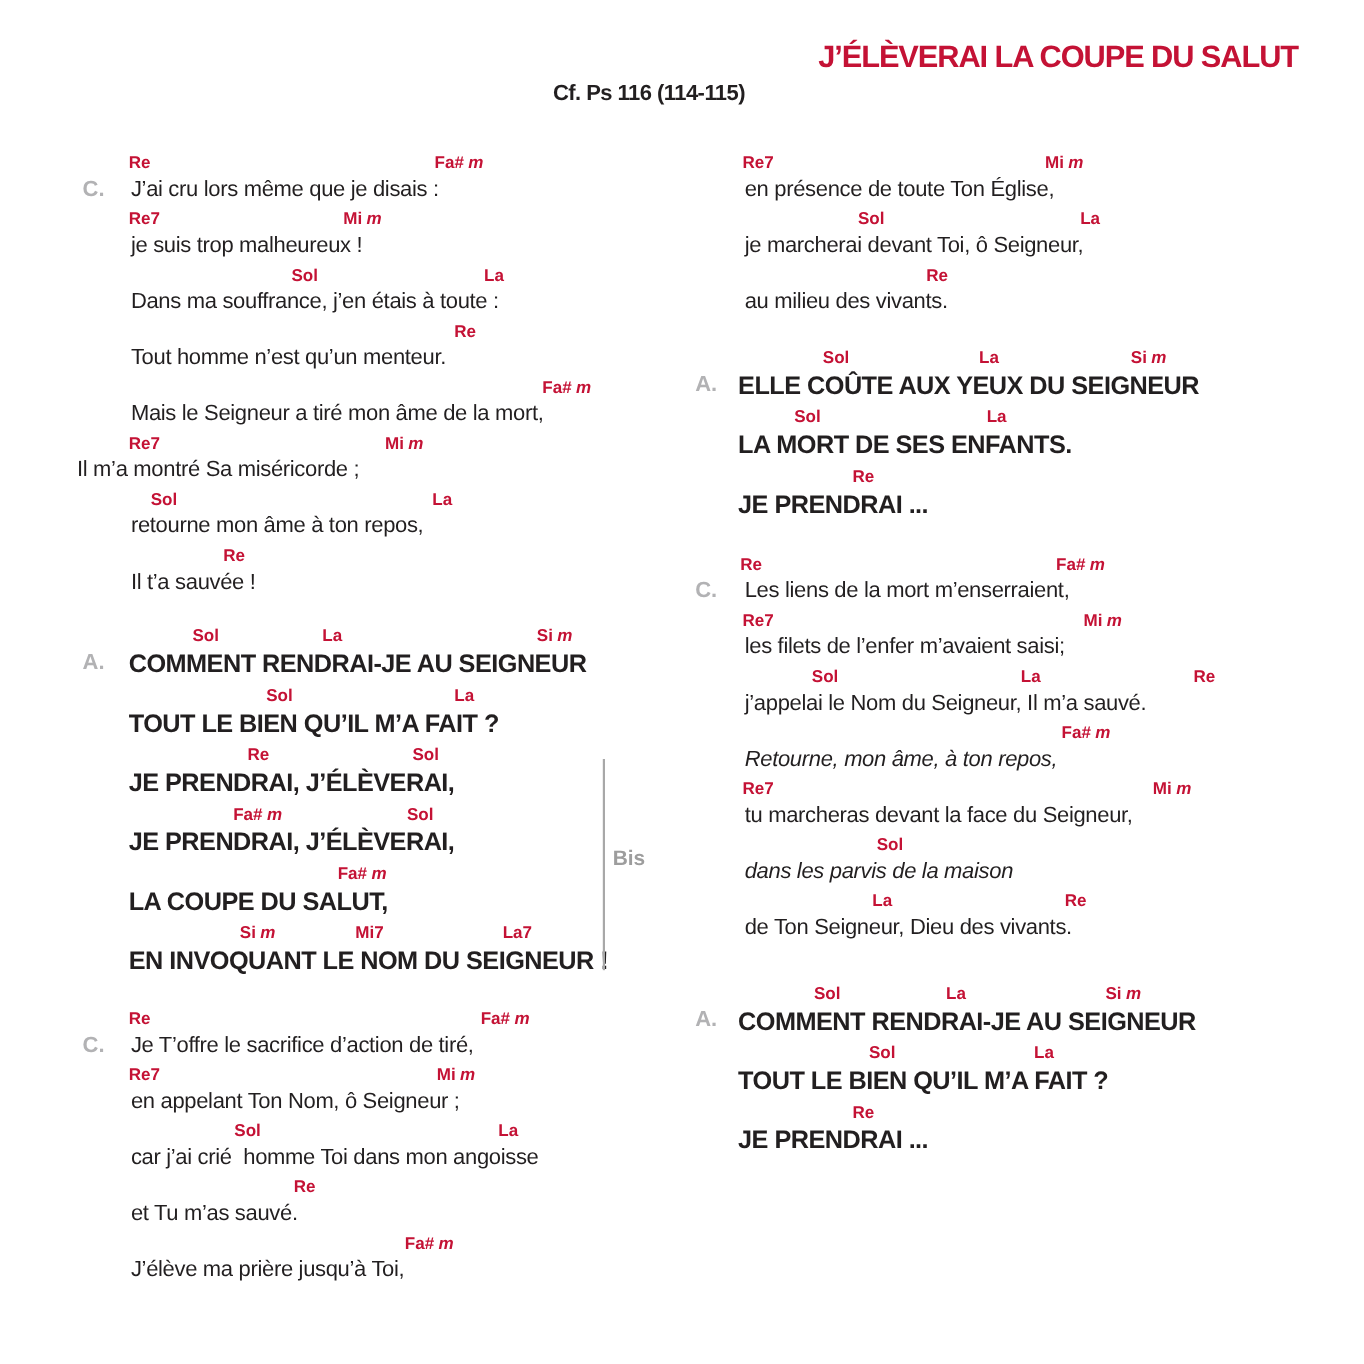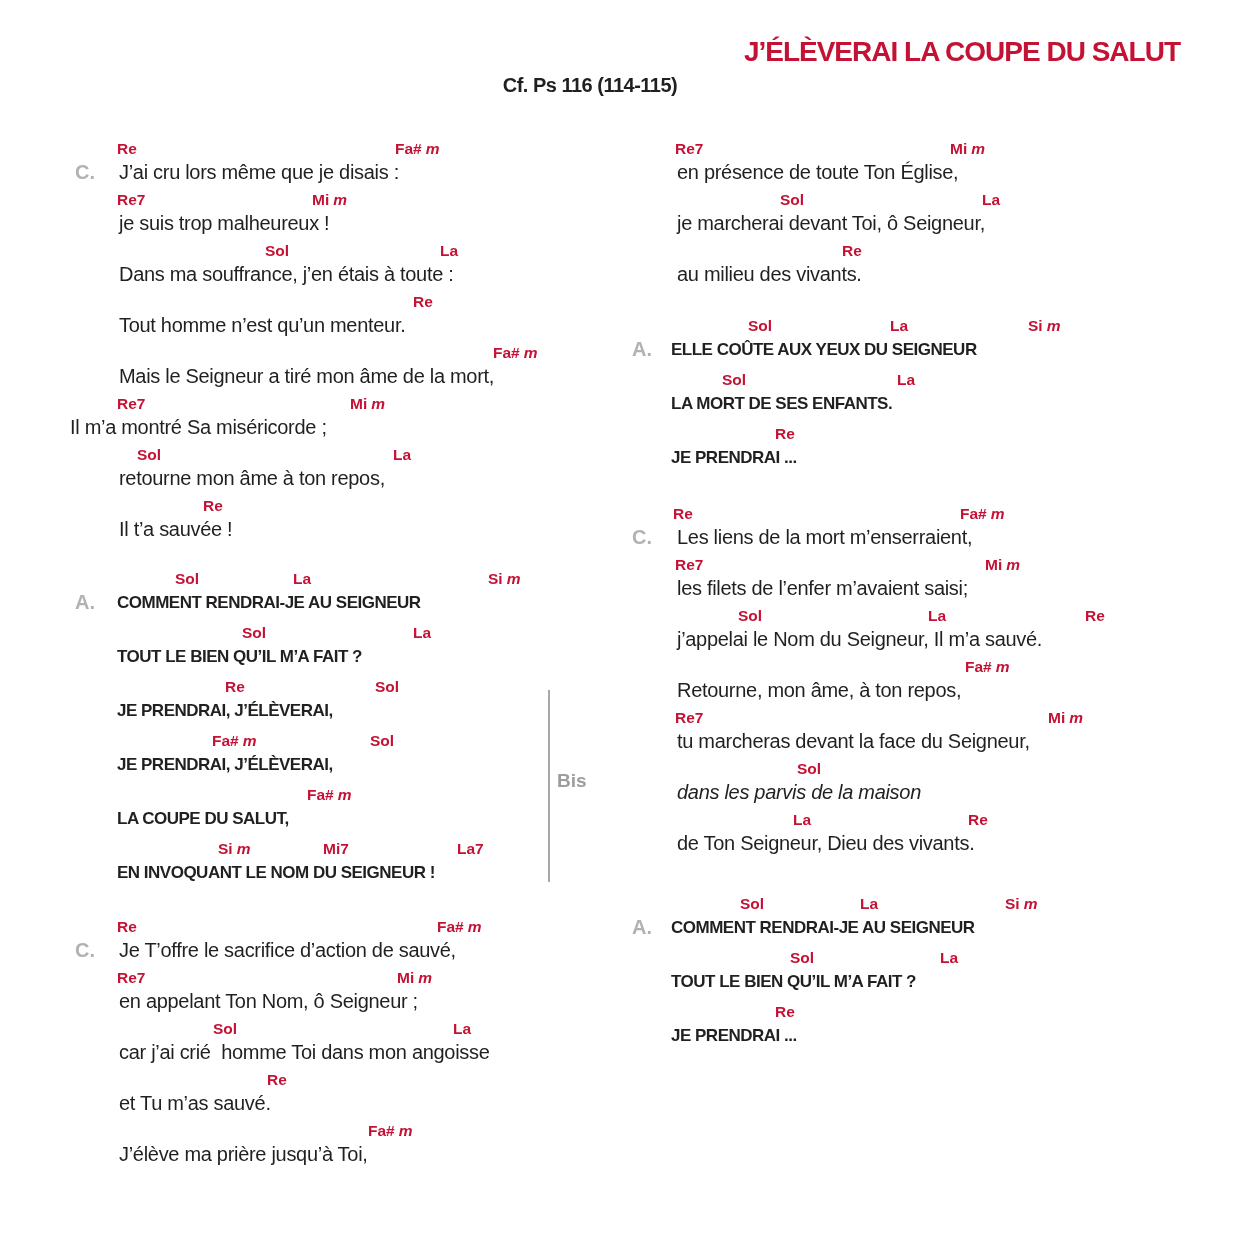--- a/index.html
+++ b/index.html
@@ -29,21 +29,21 @@
   .chord-row{position:relative;}
   .verse  .chord-row{height:20px;}
   .refrain .chord-row{height:22px;}
   .chord{
     position:absolute;bottom:1px;line-height:1;white-space:pre;
     color:var(--accent);font-weight:bold;font-size:15.5px;
   }
   .chord .min{font-style:italic;margin-left:4px;}
   .lyric{white-space:pre-wrap;letter-spacing:-0.3px;}
   .verse .lyric{font-size:20px;line-height:31px;height:31px;}
-  .refrain .lyric{font-size:17px;font-weight:bold;letter-spacing:-0.5px;line-height:32px;height:32px;}
+  .refrain .lyric{font-size:23px;font-weight:bold;letter-spacing:-0.5px;line-height:32px;height:32px;}
   .bis-line{position:absolute;left:548px;top:690px;width:2px;height:192px;background:#a8a8a8;}
   .bis-label{position:absolute;left:557px;top:770px;font-size:19px;font-weight:bold;color:#9d9d9d;}
 </style>
 </head>
 <body>
 
 <div id="sheet">
   <h1 class="title">J’ÉLÈVERAI LA COUPE DU SALUT</h1>
   <h2 class="subtitle">Cf. Ps 116 (114-115)</h2>
 
@@ -150,21 +150,21 @@
           <div class="lyric" style="padding-left: 117px;">EN INVOQUANT LE NOM DU SEIGNEUR !</div>
         </div>
       </div>
       <div class="stanza verse" style="top: 915px;">
         <span class="stanza-label" style="left: 75px; top: 20px;">C.</span>
         <div class="pair">
           <div class="chord-row">
             <span class="chord" style="left: 117px;">Re</span>
             <span class="chord" style="left: 437px;">Fa#<span class="min">m</span></span>
           </div>
-          <div class="lyric" style="padding-left: 119px;">Je T’offre le sacrifice d’action de sauvé,</div>
+          <div class="lyric" style="padding-left: 119px;">Je T’offre le sacrifice d’action de tiré,</div>
         </div>
         <div class="pair">
           <div class="chord-row">
             <span class="chord" style="left: 117px;">Re7</span>
             <span class="chord" style="left: 397px;">Mi<span class="min">m</span></span>
           </div>
           <div class="lyric" style="padding-left: 119px;">en appelant Ton Nom, ô Seigneur ;</div>
         </div>
         <div class="pair">
           <div class="chord-row">
@@ -253,21 +253,21 @@
             <span class="chord" style="left: 738px;">Sol</span>
             <span class="chord" style="left: 928px;">La</span>
             <span class="chord" style="left: 1085px;">Re</span>
           </div>
           <div class="lyric" style="padding-left: 677px;">j’appelai le Nom du Seigneur, Il m’a sauvé.</div>
         </div>
         <div class="pair">
           <div class="chord-row">
             <span class="chord" style="left: 965px;">Fa#<span class="min">m</span></span>
           </div>
-          <div class="lyric" style="padding-left: 677px;">Retourne, mon âme, à ton repos,</div>
+          <div class="lyric" style="padding-left: 677px; font-style: italic;">Retourne, mon âme, à ton repos,</div>
         </div>
         <div class="pair">
           <div class="chord-row">
             <span class="chord" style="left: 675px;">Re7</span>
             <span class="chord" style="left: 1048px;">Mi<span class="min">m</span></span>
           </div>
           <div class="lyric" style="padding-left: 677px;">tu marcheras devant la face du Seigneur,</div>
         </div>
         <div class="pair">
           <div class="chord-row">

